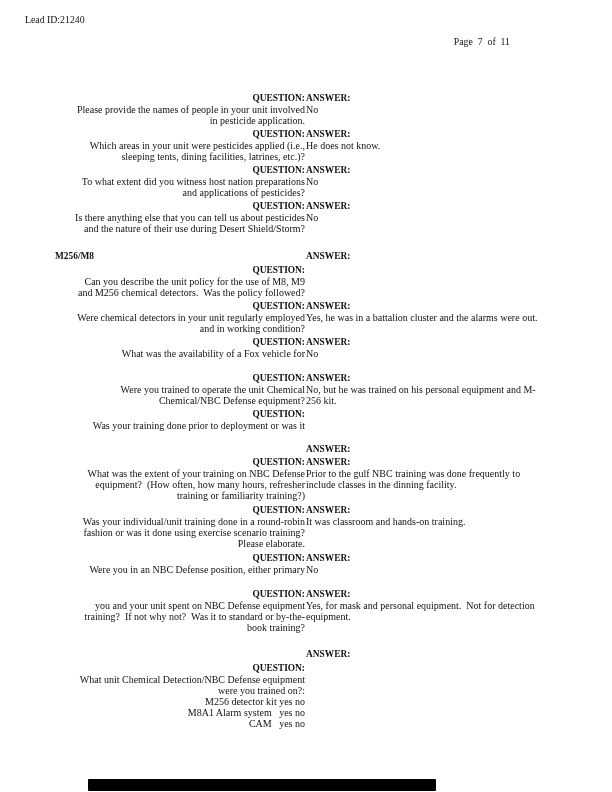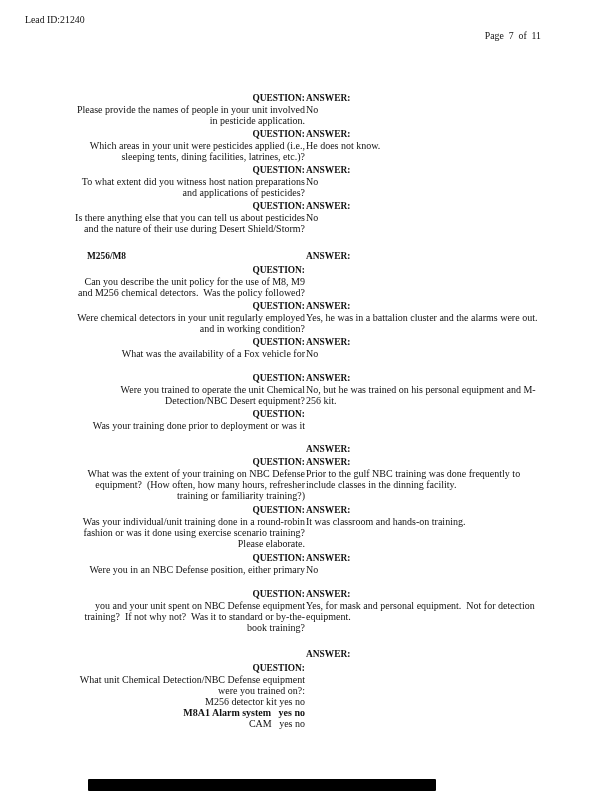--- a/index.html
+++ b/index.html
@@ -4,45 +4,45 @@
 <style>
   html,body{margin:0;padding:0;}
   body{
     width:612px;height:792px;
     background:#ffffff;
     font-family:"Liberation Serif","DejaVu Serif",serif;
     color:#111111;
   }
   .page{
     position:relative;width:548px;height:792px;
-    background:#ffffff;overflow:hidden;padding-left:31px;
+    background:#ffffff;overflow:hidden;
   }
   .abs{position:absolute;}
   .hdr{font-size:9.8px;white-space:pre;}
   .row{position:absolute;left:0;width:612px;}
   .qcol{position:absolute;left:55px;top:0;width:250px;text-align:right;}
   .acol{position:absolute;left:306px;top:0;width:292px;}
   .label{font-size:9.4px;line-height:11px;font-weight:bold;white-space:pre;}
   .line{font-size:10px;line-height:11px;white-space:pre;}
   .ind1{margin-left:2px;}
-  .ind2{margin-left:5px;font-weight:bold;}
+  .ind2{margin-left:5px;}
   .ind3{margin-left:8px;}
-  .section-hdr{font-size:9.4px;font-weight:bold;white-space:pre;margin-left:32px;}
+  .section-hdr{font-size:9.4px;font-weight:bold;white-space:pre;}
   .redaction{
     position:absolute;left:88px;top:779px;width:348px;height:12px;
     background:#000000;border-radius:1px;
   }
 </style>
 </head>
 <body>
 
 <div class="page">
 
   <div class="abs hdr" style="left:25px;top:14px;">Lead ID:21240</div>
-  <div class="abs hdr" style="right:38px;top:30px;">Page  7  of  11</div>
+  <div class="abs hdr" style="right:38px;top:36px;">Page  7  of  11</div>
 
   <div class="row" style="top:93px;">
     <div class="qcol">
       <div class="label">QUESTION:</div>
       <div class="line">Please provide the names of people in your unit involved</div>
       <div class="line">in pesticide application.</div>
     </div>
     <div class="acol">
       <div class="label">ANSWER:</div>
       <div class="line">No</div>
@@ -118,21 +118,21 @@
     <div class="acol">
       <div class="label">ANSWER:</div>
       <div class="line">No</div>
     </div>
   </div>
 
   <div class="row" style="top:373px;">
     <div class="qcol">
       <div class="label">QUESTION:</div>
       <div class="line">Were you trained to operate the unit Chemical</div>
-      <div class="line">Detection/NBC Desert equipment?</div>
+      <div class="line">Chemical/NBC Defense equipment?</div>
     </div>
     <div class="acol">
       <div class="label">ANSWER:</div>
       <div class="line">No, but he was trained on his personal equipment and M-</div>
       <div class="line">256 kit.</div>
     </div>
   </div>
 
   <div class="row" style="top:409px;">
     <div class="qcol">

